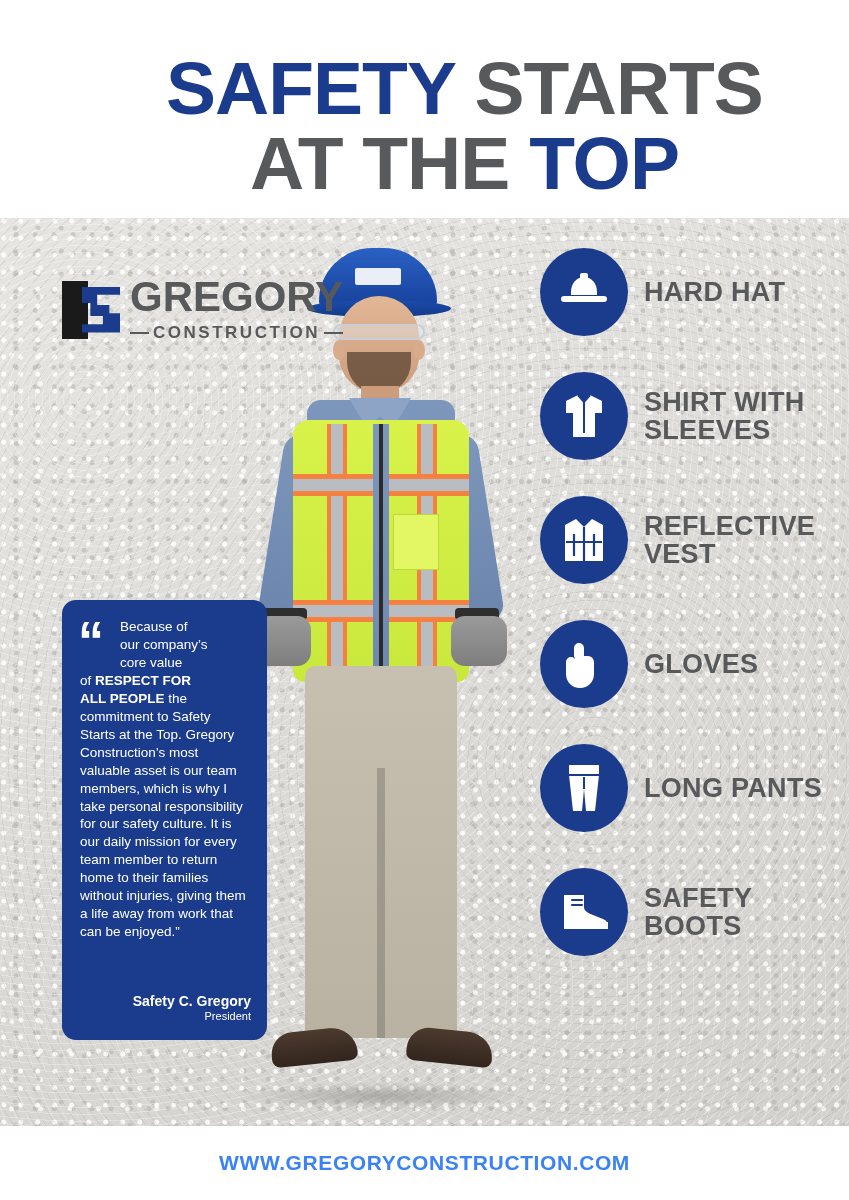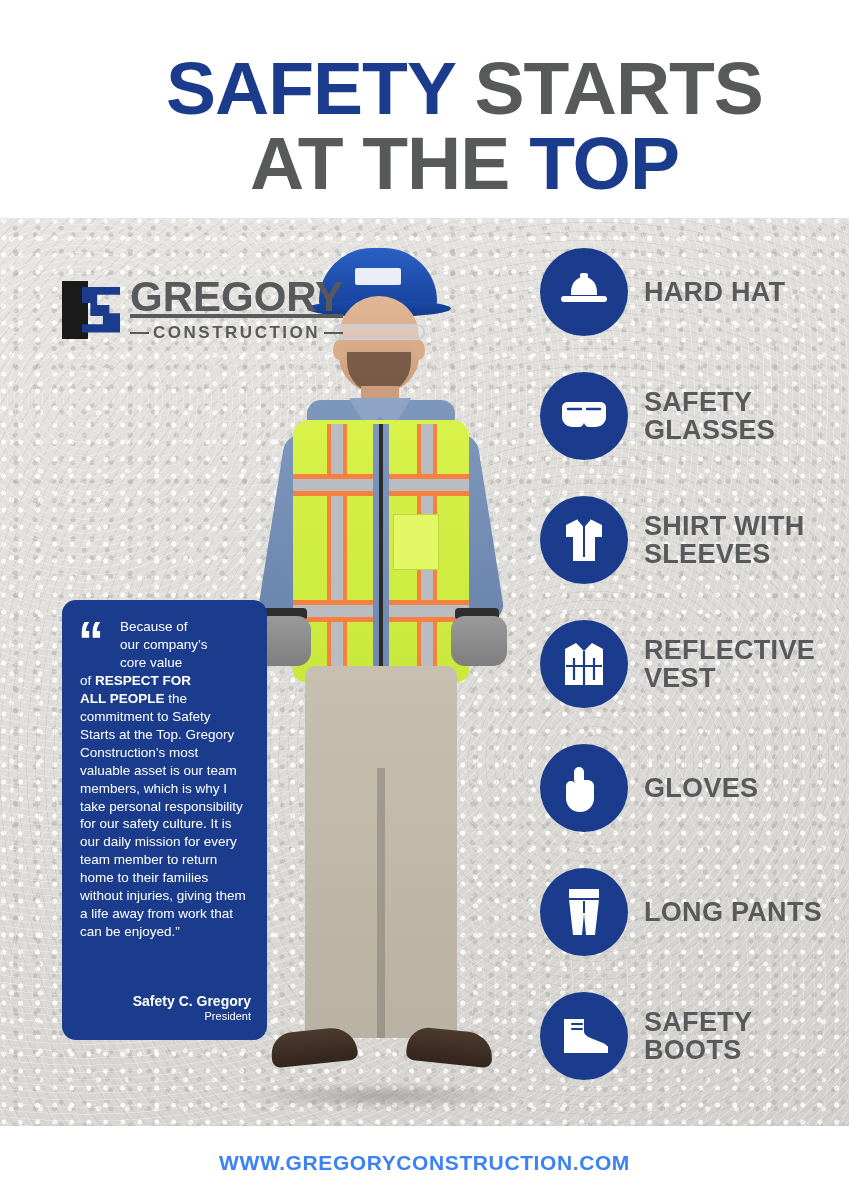--- a/index.html
+++ b/index.html
@@ -73,21 +73,21 @@
   }
   .logo-mark .g-blue {
     position: absolute; left: 20px; top: 6px; width: 38px; height: 46px;
     background: #1b3c8c;
     clip-path: polygon(0 0,100% 0,100% 18%,40% 18%,40% 40%,72% 40%,72% 58%,
                        100% 58%,100% 100%,0 100%,0 82%,55% 82%,55% 64%,22% 64%,22% 36%,0 36%);
   }
   .logo-text { display: flex; flex-direction: column; }
   .logo-name {
     font-size: 42px; font-weight: bold; color: #58595b;
-    letter-spacing: 0px; line-height: 1; text-decoration: underline;
+    letter-spacing: 0px; line-height: 1;
   }
   .logo-sub {
     display: flex; align-items: center; gap: 4px;
     font-size: 17px; font-weight: bold; color: #58595b;
     letter-spacing: 2.5px; margin-top: 5px;
   }
   .logo-sub .rule { display: block; height: 2px; background: #58595b; flex: 1 1 18px; }
 
   
   .worker { position: absolute; left: 215px; top: 30px; width: 330px; height: 870px; }
@@ -357,29 +357,20 @@
         <div class="ppe-badge">
           <svg width="54" height="42" viewBox="0 0 54 42" aria-hidden="true">
             <path d="M27 6c-8 0-13 7-13 15v3h26v-3c0-8-5-15-13-15z" fill="#fff"></path>
             <rect x="23" y="2" width="8" height="9" rx="2" fill="#fff"></rect>
             <rect x="4" y="25" width="46" height="6" rx="3" fill="#fff"></rect>
           </svg>
         </div>
         <div class="ppe-label">HARD HAT</div>
       </div>
 
-      <div class="ppe-row">
-        <div class="ppe-badge">
-          <svg width="56" height="34" viewBox="0 0 56 34" aria-hidden="true">
-            <path d="M6 8c0-3 3-5 6-5h32c3 0 6 2 6 5v10c0 6-5 10-11 10h-6c-3 0-4-2-5-4-1 2-2 4-5 4h-6C11 28 6 24 6 18z" fill="#fff"></path>
-            <path d="M12 10h13M31 10h13" stroke="#1b3c8c" stroke-width="2.4" stroke-linecap="round"></path>
-          </svg>
-        </div>
-        <div class="ppe-label">SAFETY GLASSES</div>
-      </div>
 
       <div class="ppe-row">
         <div class="ppe-badge">
           <svg width="48" height="48" viewBox="0 0 48 48" aria-hidden="true">
             <path d="M18 3l6 6 6-6 12 6v12h-7v24H13V21H6V9z" fill="#fff"></path>
             <path d="M24 9v32" stroke="#1b3c8c" stroke-width="2"></path>
             <path d="M18 3l6 7 6-7" fill="none" stroke="#1b3c8c" stroke-width="2"></path>
           </svg>
         </div>
         <div class="ppe-label">SHIRT WITH SLEEVES</div>

